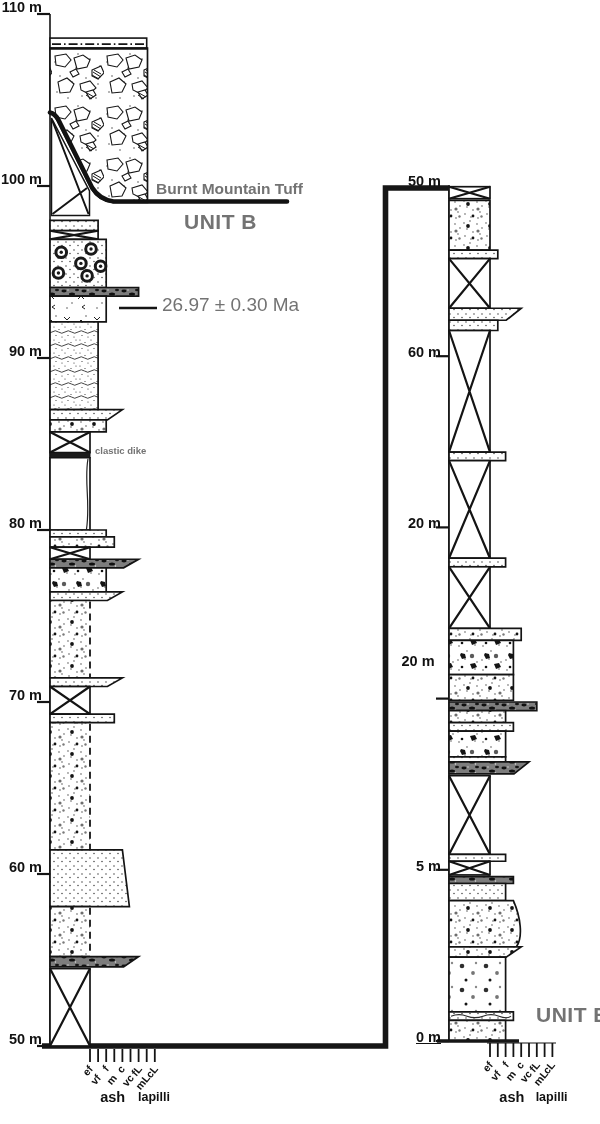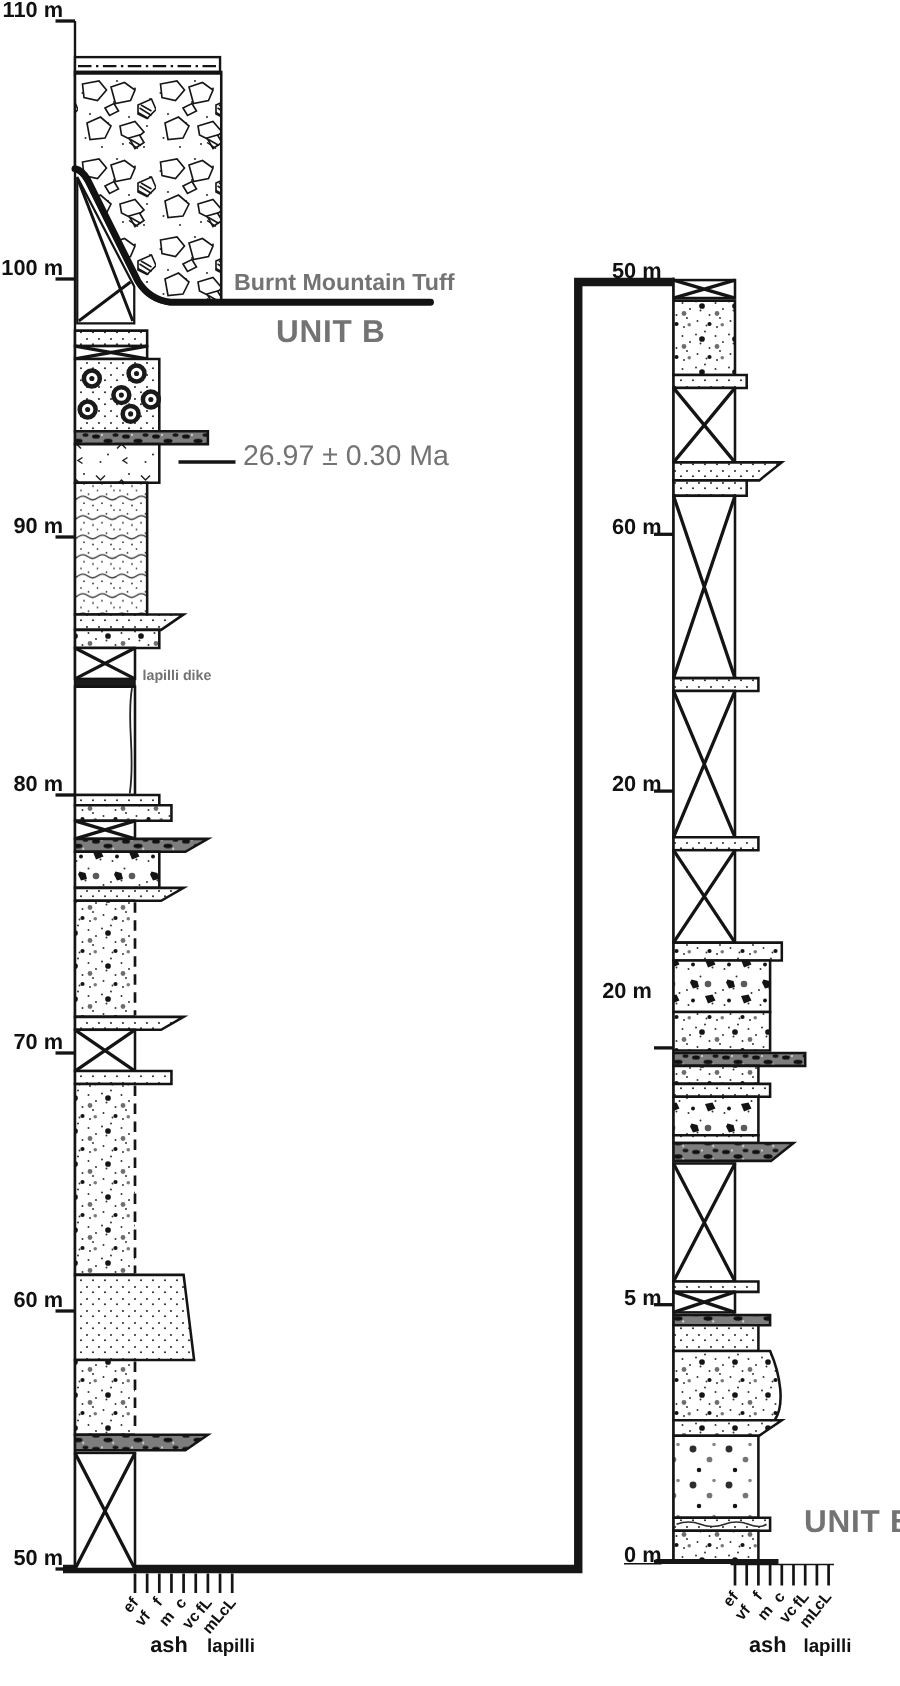--- a/index.html
+++ b/index.html
@@ -258,21 +258,21 @@
         <line x1="119" y1="308" x2="157" y2="308" stroke="#151515" stroke-width="2.4"></line>
         <line x1="437" y1="1041" x2="519" y2="1041" stroke="#161616" stroke-width="3.4"></line>
         <line x1="487" y1="1043" x2="556" y2="1043" stroke="#141414" stroke-width="1.1"></line>
       </g>
   </svg>
 
   <div id="labels-overlay">
     <div class="ann burnt">Burnt Mountain Tuff</div>
     <div class="ann unitb1">UNIT B</div>
     <div class="ann age">26.97 ± 0.30 Ma</div>
-    <div class="ann cdike">lapilli dike</div>
+    <div class="ann cdike">clastic dike</div>
     <div class="ann unitb2">UNIT B</div>
   <div class="lab" style="left: -4px; top: 0px; width: 46px; text-align: right;">110 m</div>
       <div class="lab" style="left: -4px; top: 172px; width: 46px; text-align: right;">100 m</div>
       <div class="lab" style="left: -4px; top: 344px; width: 46px; text-align: right;">90 m</div>
       <div class="lab" style="left: -4px; top: 516px; width: 46px; text-align: right;">80 m</div>
       <div class="lab" style="left: -4px; top: 688px; width: 46px; text-align: right;">70 m</div>
       <div class="lab" style="left: -4px; top: 860px; width: 46px; text-align: right;">60 m</div>
       <div class="lab" style="left: -4px; top: 1032px; width: 46px; text-align: right;">50 m</div>
       <div class="lab gt" style="left: 64px; top: 1062px; width: 26px; text-align: right;">ef</div>
       <div class="lab gt" style="left: 72.1px; top: 1071px; width: 26px; text-align: right;">vf</div>

